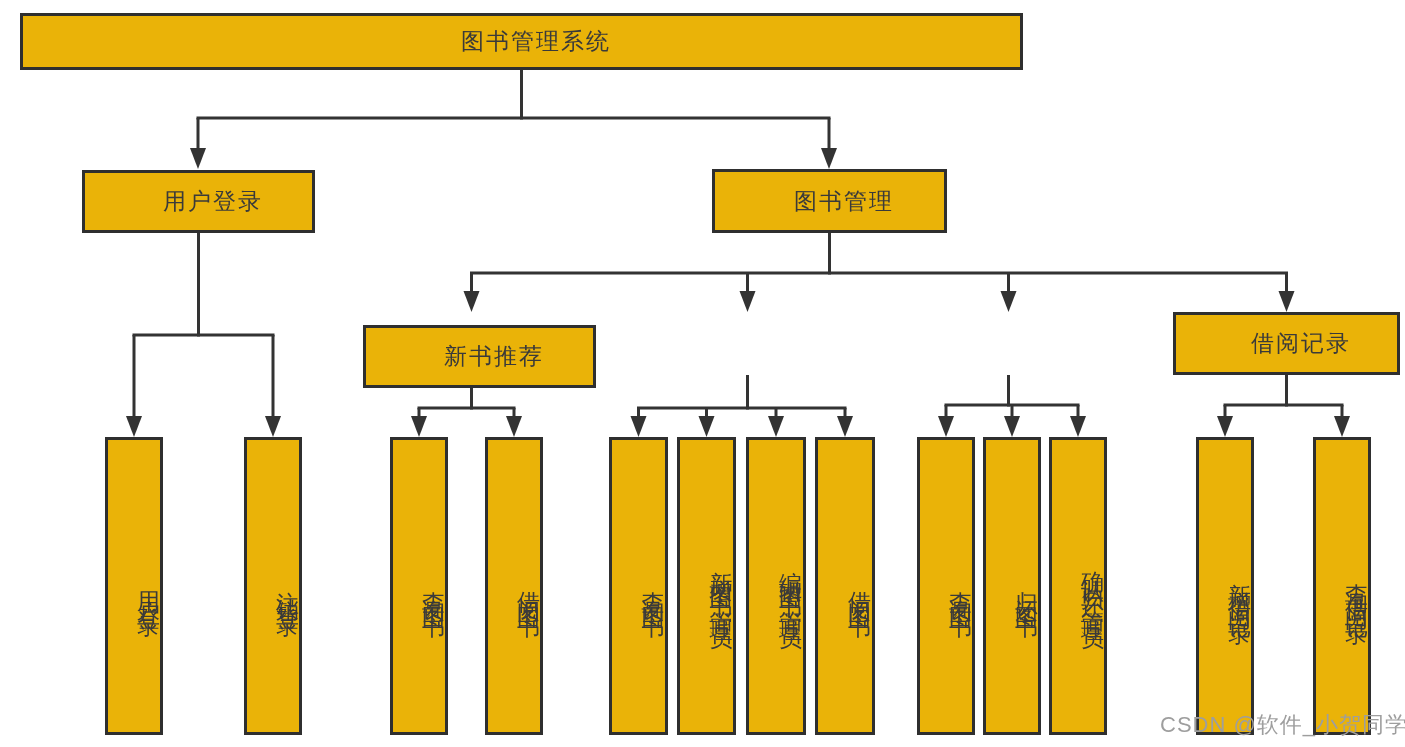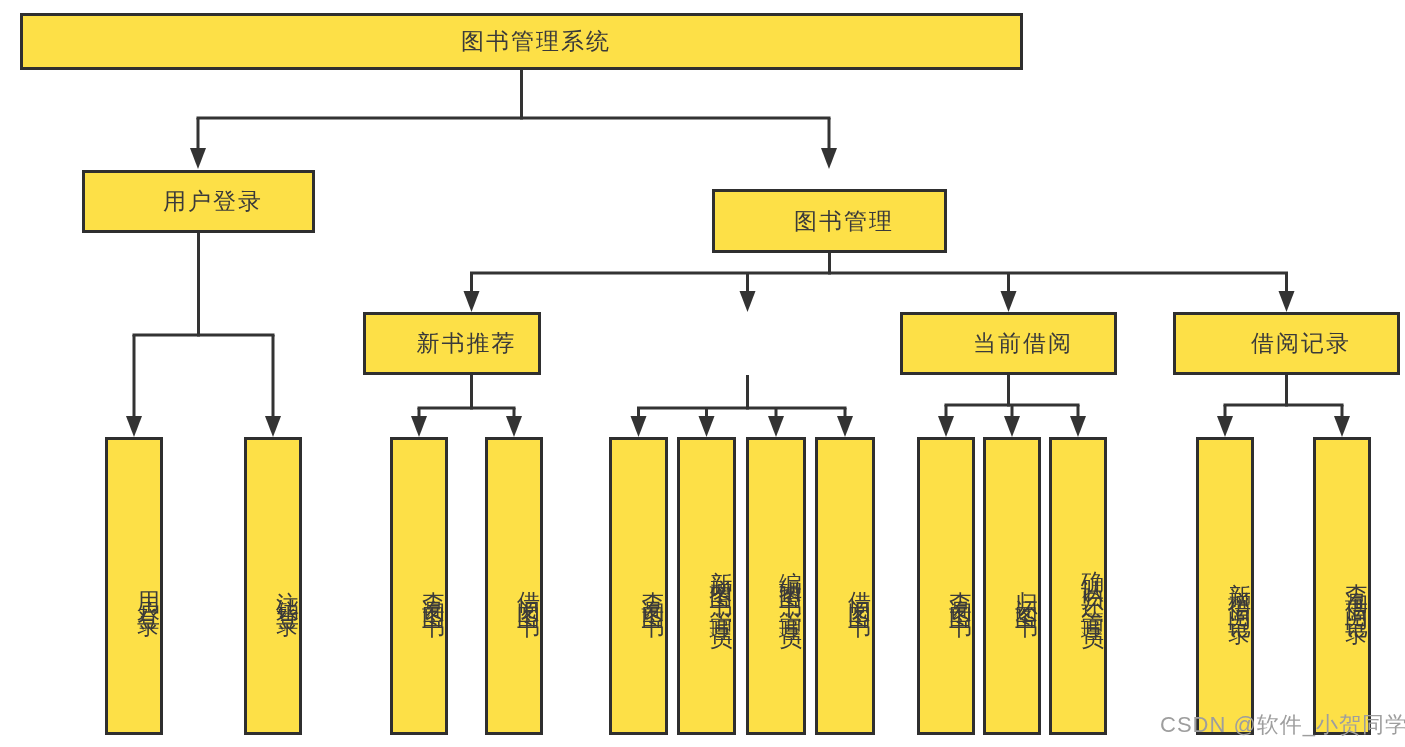--- a/index.html
+++ b/index.html
@@ -1,20 +1,20 @@
 <!DOCTYPE html>
 <html style="--border: #2f2f2f; --text: #3a3a3a; --wm: #9e9e9e; --bg: #ffffff;"><head>
 <meta charset="utf-8">
 <style>
   html,body{margin:0;padding:0;background:#ffffff;}
   body{font-family:"Liberation Sans","DejaVu Sans",sans-serif;}
   .stage{position:relative;width:1405px;height:747px;background:var(--bg,#fff);overflow:hidden;}
   svg.connectors{position:absolute;left:0;top:0;z-index:1;}
   .node{
-    position:absolute;box-sizing:border-box;background:#fde047;
+    position:absolute;box-sizing:border-box;background:#eab308;
     border:3px solid var(--border,#2f2f2f);
     display:flex;align-items:center;justify-content:center;
     color:var(--text,#3a3a3a);z-index:2;padding-left:29px;
   }
   .h{font-size:23px;letter-spacing:2px;}
   .v{
     writing-mode:vertical-rl;text-orientation:mixed;
     font-size:23px;letter-spacing:8px;line-height:1;
     padding-top:6px;
   }
@@ -79,24 +79,23 @@
       <line x1="1223.5" y1="405" x2="1343.5" y2="405" stroke="#333333" stroke-width="3"></line>
       <line x1="1225" y1="405" x2="1225" y2="418" stroke="#333333" stroke-width="3"></line>
       <polygon points="1217,416 1233,416 1225,437" fill="#333333"></polygon>
       <line x1="1342" y1="405" x2="1342" y2="418" stroke="#333333" stroke-width="3"></line>
       <polygon points="1334,416 1350,416 1342,437" fill="#333333"></polygon>
     </svg>
 
   <div class="node h" style="left:20px;top:13px;width:1003px;height:57px;">图书管理系统</div>
 
   <div class="node h" style="left:82px;top:170px;width:233px;height:63px;">用户登录</div>
-  <div class="node h" style="left:712px;top:169px;width:235px;height:64px;margin-top:20px;">图书管理</div>
+  <div class="node h" style="left:712px;top:169px;width:235px;height:64px;">图书管理</div>
 
-  <div class="node h" style="left:363px;top:312px;width:178px;height:63px;">新书推荐</div>
-  <div class="node h" style="left:900px;top:312px;width:217px;height:63px;">当前借阅</div>
+  <div class="node h" style="left:363px;top:325px;width:233px;height:63px;">新书推荐</div>
   <div class="node h" style="left:1173px;top:312px;width:227px;height:63px;">借阅记录</div>
 
   <div class="node v" style="left:105px;top:437px;width:58px;height:298px;">用户登录</div>
   <div class="node v" style="left:244px;top:437px;width:58px;height:298px;">注销登录</div>
 
   <div class="node v" style="left:390px;top:437px;width:58px;height:298px;">查询图书</div>
   <div class="node v" style="left:485px;top:437px;width:58px;height:298px;">借阅图书</div>
 
   <div class="node v" style="left:609px;top:437px;width:59px;height:298px;">查询图书</div>
   <div class="node v" style="left:677px;top:437px;width:59px;height:298px;">新增图书（管理员）</div>

